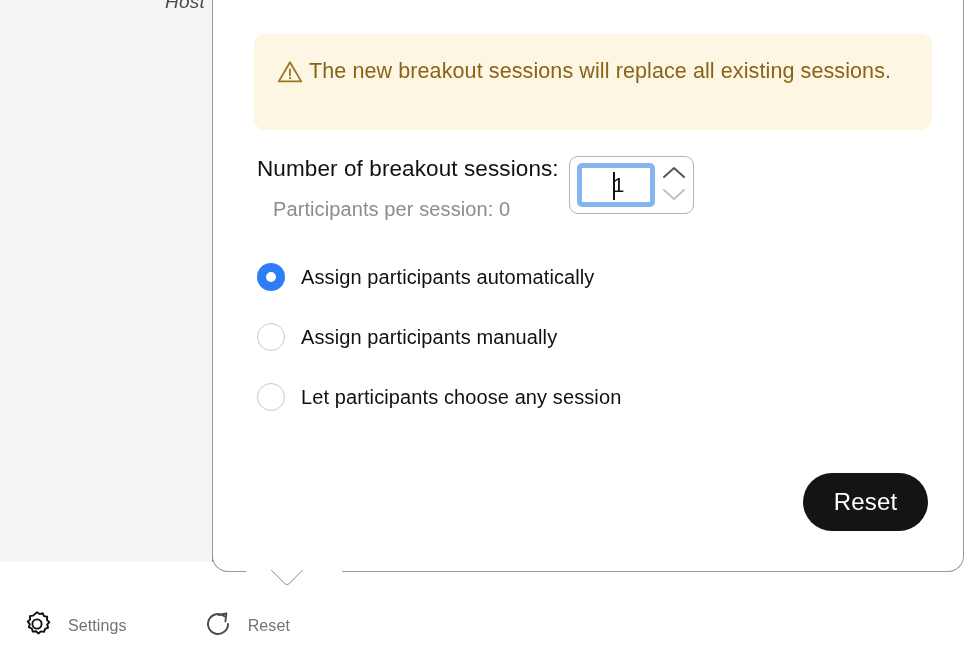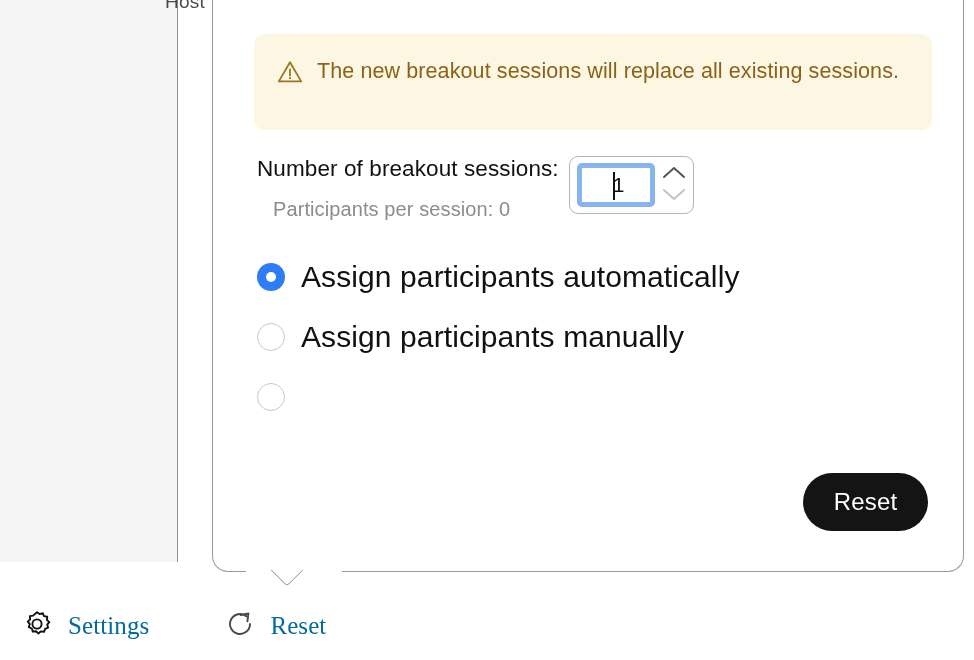--- a/index.html
+++ b/index.html
@@ -6,23 +6,24 @@
   html, body {
     width:974px; height:660px;
     background:#ffffff;
     font-family:"Liberation Sans", sans-serif;
     overflow:hidden;
   }
   #root { position:relative; width:974px; height:660px; background:#ffffff; }
 
   
   .bg-panel{
-    position:absolute; left:0; top:0; width:178px; height:562px;
+    position:absolute; left:0; top:0; width:213px; height:562px;
     background:#f5f5f5;
     border-right:1.5px solid #8e8e8e;
+    font-style:italic;
   }
   .bg-panel-label{
     position:absolute; left:165px; top:-9px;
     font-size:19px; color:#4a4a4a; letter-spacing:.2px;
     white-space:nowrap;
   }
 
   
   .popover{
     position:absolute; left:212px; top:-30px;
@@ -53,21 +54,21 @@
   }
 
   
   .banner{
     position:absolute; left:41px; top:64px;
     width:678px; height:96px;
     background:#fdf6e2;
     border-radius:11px;
     display:flex; align-items:flex-start;
     padding:22px 24px 0 23px;
-    gap:14px;
+    gap:6px;
   }
   .warn-icon{ flex:0 0 auto; margin-top:4px; }
   .banner-text{
     font-size:21.5px; line-height:1.47;
     color:#8a631a; letter-spacing:.1px;
   }
 
   
   .num-row{
     position:absolute; left:44px; top:186px;
@@ -126,21 +127,21 @@
   }
   .radio.on{
     background:#2f7df6; border:none;
   }
   .radio.on::after{
     content:""; position:absolute;
     left:9px; top:9px; width:10px; height:10px;
     border-radius:50%; background:#ffffff;
   }
   .radio-label{
-    font-size:30px; color:#111111; letter-spacing:.1px;
+    font-size:20px; color:#111111; letter-spacing:.1px;
     white-space:nowrap;
   }
 
   
   .reset-btn{
     position:absolute; left:590px; top:503px;
     width:125px; height:58px;
     background:#141414; color:#ffffff;
     border:none; border-radius:29px;
     font-family:"Liberation Sans", sans-serif;
@@ -155,21 +156,21 @@
     background:#ffffff;
     display:flex; align-items:center;
   }
   .tool-item{
     display:flex; align-items:center; gap:14px;
     cursor:pointer; user-select:none;
   }
   .tool-settings{ margin-left:20px; }
   .tool-reset{ margin-left:75px; }
   .tool-label{
-    font-size:25px; color:#0369a1; letter-spacing:.1px;font-family:Liberation Serif, serif;
+    font-size:16px; color:#737373; letter-spacing:.1px;
   }
 </style>
 </head>
 <body>
 
 <div id="root">
 
   <div class="bg-panel">
     <div class="bg-panel-label">Host</div>
   </div>
@@ -216,20 +217,21 @@
       <div class="radio-row">
         <span class="radio on"></span>
         <span class="radio-label">Assign participants automatically</span>
       </div>
       <div class="radio-row">
         <span class="radio"></span>
         <span class="radio-label">Assign participants manually</span>
       </div>
       <div class="radio-row">
         <span class="radio"></span>
+        <span class="radio-label">Let participants choose any session</span>
       </div>
     </div>
 
     <button class="reset-btn">Reset</button>
   </div>
 
   <div class="tail-mask"></div>
   <div class="tail-wrap">
     <div class="tail"></div>
   </div>

